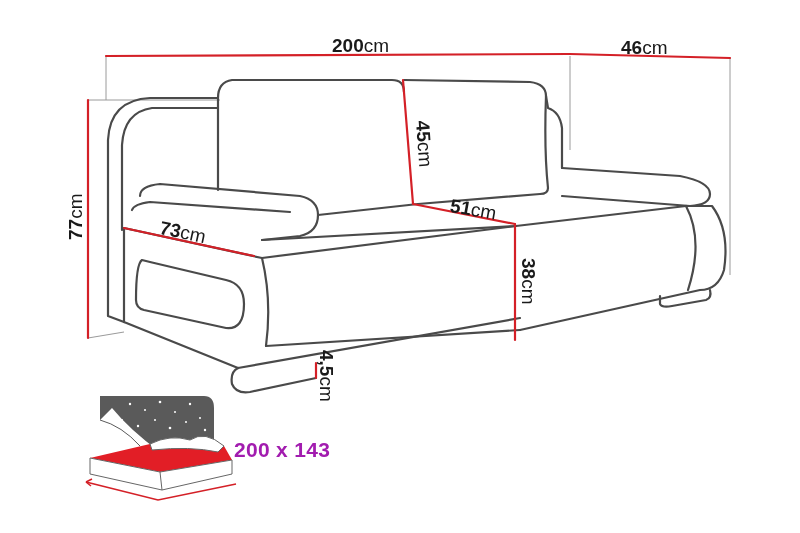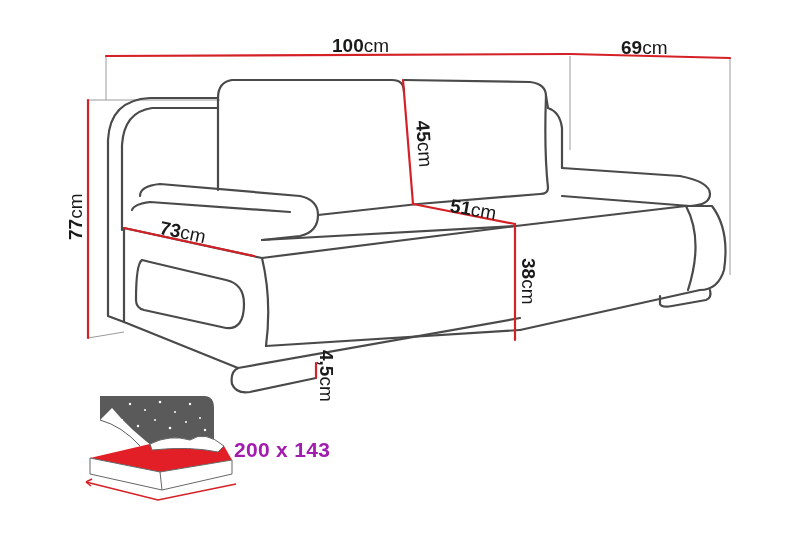--- a/index.html
+++ b/index.html
@@ -97,24 +97,24 @@
     <path d="M90 458 L150 444 L224 446 L232 460 L160 472 Z" fill="#e21e26"></path>
     <path d="M150 444 Q170 434 190 440 Q205 430 224 446 L218 452 Q190 446 152 450 Z" fill="#ffffff" stroke="#666" stroke-width="1"></path>
     <path d="M90 458 L160 472 L232 460 L232 474 L162 490 L90 474 Z" fill="#ffffff" stroke="#666" stroke-width="1"></path>
     <line x1="160" y1="472" x2="162" y2="490" stroke="#666" stroke-width="1"></line>
     <path d="M86 482 L158 500 L236 484" stroke="#d42027" stroke-width="1.6" fill="none"></path>
     <path d="M86 482 l6 -3 M86 482 l5 4" stroke="#d42027" stroke-width="1.6"></path>
   </g>
 </svg>
 
 <div class="lbl" style="left:332px;top:36px;">
-  <b>100</b><span class="u">cm</span>
+  <b>200</b><span class="u">cm</span>
 </div>
 <div class="lbl" style="left:621px;top:38px;">
-  <b>69</b><span class="u">cm</span>
+  <b>46</b><span class="u">cm</span>
 </div>
 <div class="lbl rotm90" style="left:66px;top:240px;">
   <b>77</b><span class="u">cm</span>
 </div>
 <div class="lbl" style="left:162px;top:218px;transform:rotate(12deg);transform-origin:left top;">
   <b>73</b><span class="u">cm</span>
 </div>
 <div class="lbl" style="left:432px;top:120px;transform:rotate(86deg);transform-origin:left top;">
   <b>45</b><span class="u">cm</span>
 </div>

